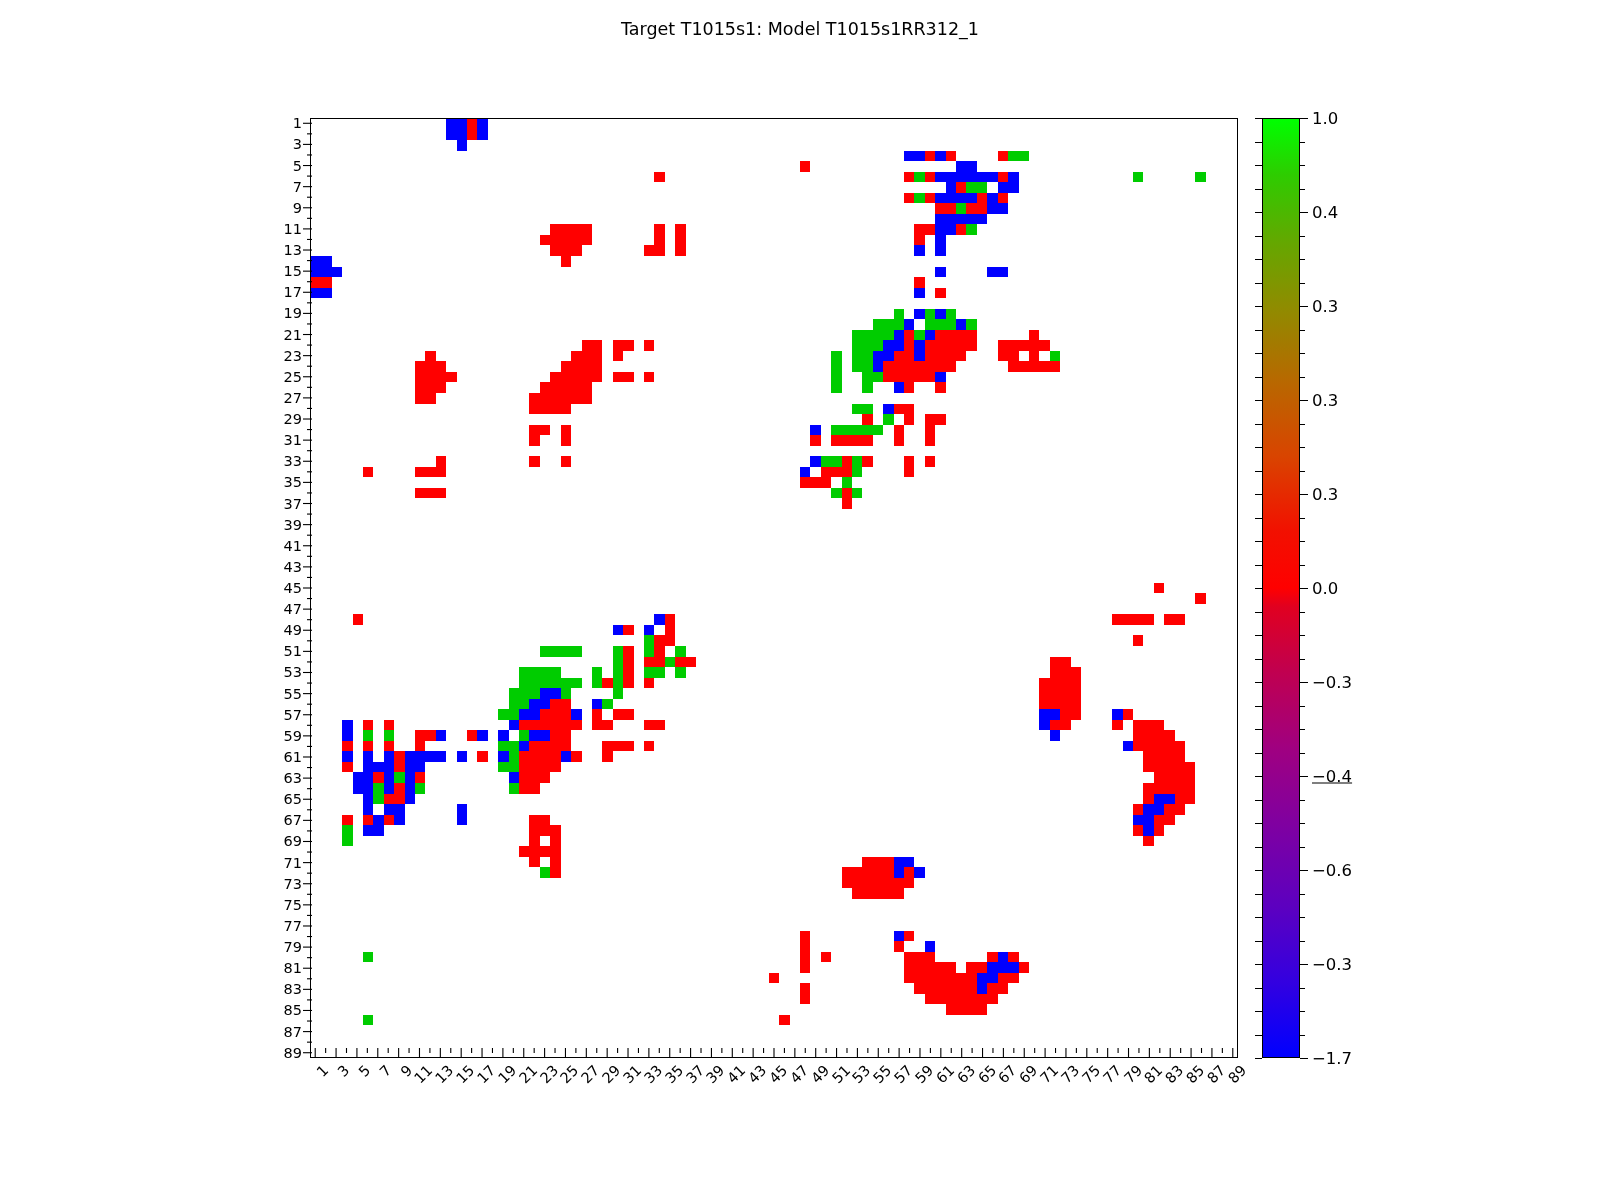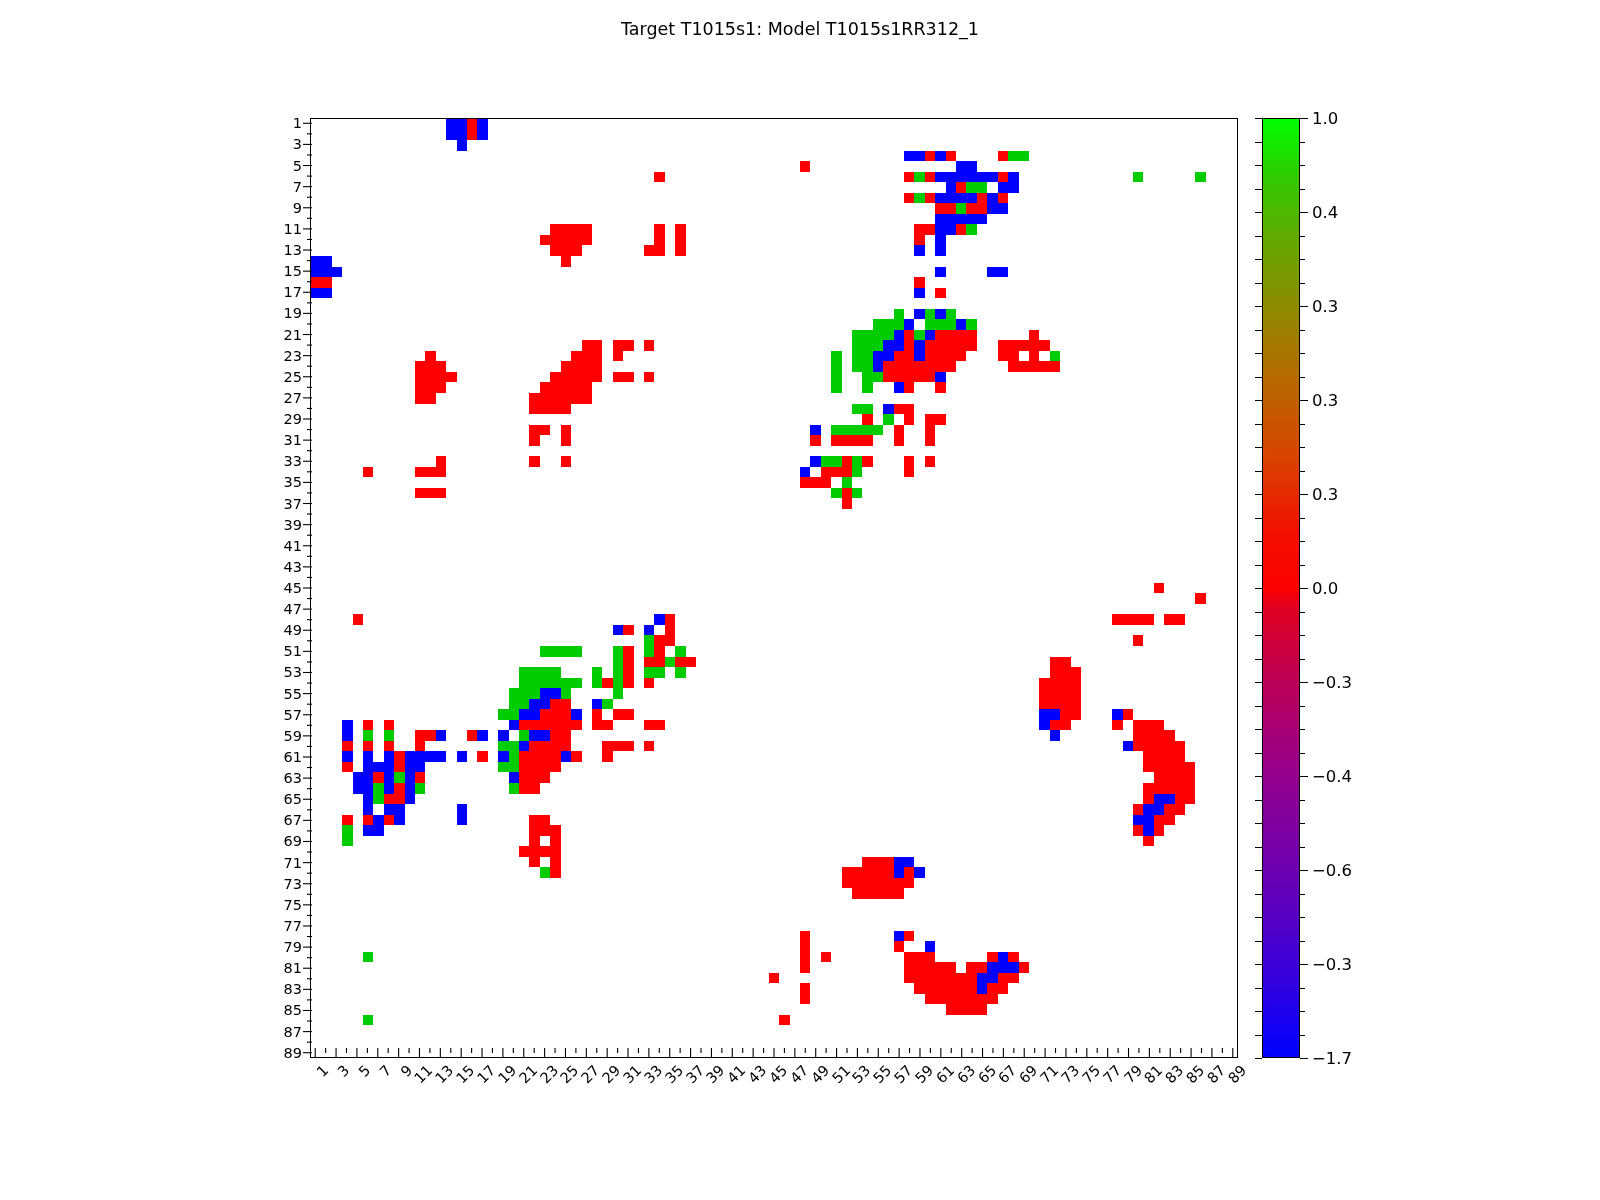--- a/index.html
+++ b/index.html
@@ -1265,21 +1265,21 @@
       <div class="cb-label" style="top: 188px;">0.3</div>
       <div class="cb-tick" style="top: 282px;"></div>
       <div class="cb-label" style="top: 282px;">0.3</div>
       <div class="cb-tick" style="top: 376px;"></div>
       <div class="cb-label" style="top: 376px;">0.3</div>
       <div class="cb-tick" style="top: 470px;"></div>
       <div class="cb-label" style="top: 470px;">0.0</div>
       <div class="cb-tick" style="top: 564px;"></div>
       <div class="cb-label" style="top: 564px;">−0.3</div>
       <div class="cb-tick" style="top: 658px;"></div>
-      <div class="cb-label" style="top: 658px;">−0.4</div>
+      <div class="cb-label" style="top: 658px; text-decoration: underline;">−0.4</div>
       <div class="cb-tick" style="top: 752px;"></div>
       <div class="cb-label" style="top: 752px;">−0.6</div>
       <div class="cb-tick" style="top: 846px;"></div>
       <div class="cb-label" style="top: 846px;">−0.3</div>
       <div class="cb-tick" style="top: 940px;"></div>
       <div class="cb-label" style="top: 940px;">−1.7</div>
       <div class="cb-minor" style="top: 940px;"></div>
       <div class="cb-minor" style="top: 916.5px;"></div>
       <div class="cb-minor" style="top: 893px;"></div>
       <div class="cb-minor" style="top: 869.5px;"></div>

